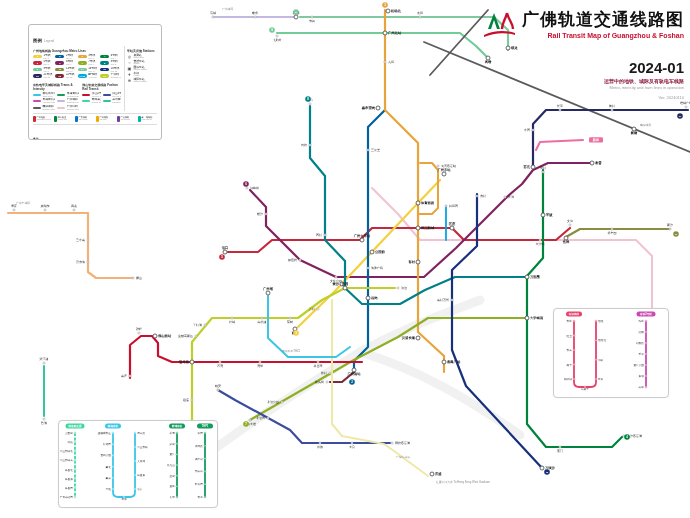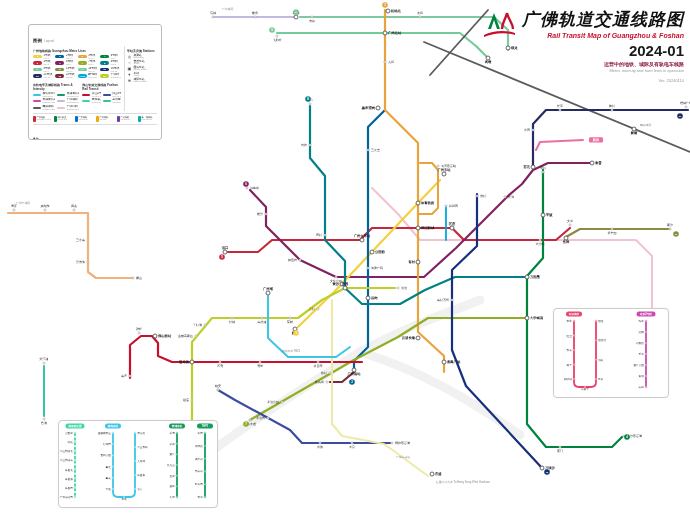--- a/index.html
+++ b/index.html
@@ -2,24 +2,24 @@
 <html><head>
 <meta charset="utf-8">
 <style>
   html,body{margin:0;padding:0;background:#ffffff;width:690px;height:518px;overflow:hidden;
     font-family:"Liberation Sans","DejaVu Sans",sans-serif;}
   .stage{position:relative;width:690px;height:518px;background:#fff;}
   svg text{font-family:"Liberation Sans","DejaVu Sans",sans-serif;}
   #map-canvas{position:absolute;left:0;top:0;}
   
   .titleblock{position:absolute;right:6px;top:8px;text-align:right;z-index:5;}
-  .titlerow{display:flex;align-items:flex-end;justify-content:flex-end;gap:4px;font-style:italic;}
+  .titlerow{display:flex;align-items:flex-end;justify-content:flex-end;gap:4px;}
   .title-zh{font-size:17px;font-weight:bold;color:#111;letter-spacing:1px;}
   .title-en{font-size:7px;font-weight:bold;color:#C8102E;margin-top:1px;}
-  .title-date{font-size:15px;font-weight:bold;color:#1a1a1a;margin-top:3px;}
+  .title-date{font-size:15px;font-weight:bold;color:#1a1a1a;margin-top:20px;}
   .title-sub-zh{font-size:5px;font-weight:bold;color:#8A1538;margin-top:2px;}
   .title-sub-en{font-size:4px;color:#999;margin-top:1px;}
   .title-ver{font-size:4px;color:#999;margin-top:5px;}
   
   .legend{position:absolute;left:28px;top:24px;width:134px;height:116px;border:0.8px solid #bbb;
     border-radius:3px;background:#fff;padding:3px 4px;box-sizing:border-box;z-index:5;overflow:hidden;}
   .lg-title b{font-size:4.5px;color:#222;}
   .lg-title i{font-size:3px;color:#999;font-style:normal;margin-left:2px;}
   .lg-sec-title{font-size:3px;font-weight:bold;color:#333;margin:2.5px 0 1px 0;}
   .lg-flex{display:flex;gap:3px;}

